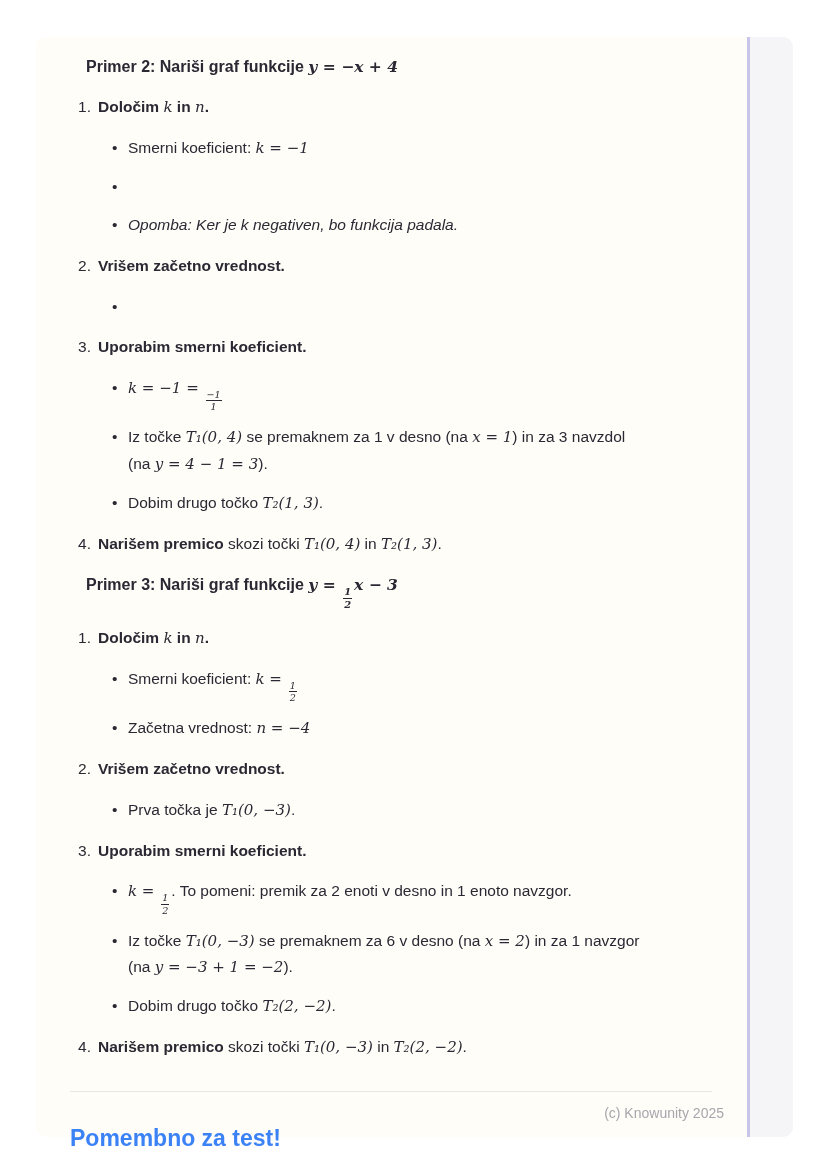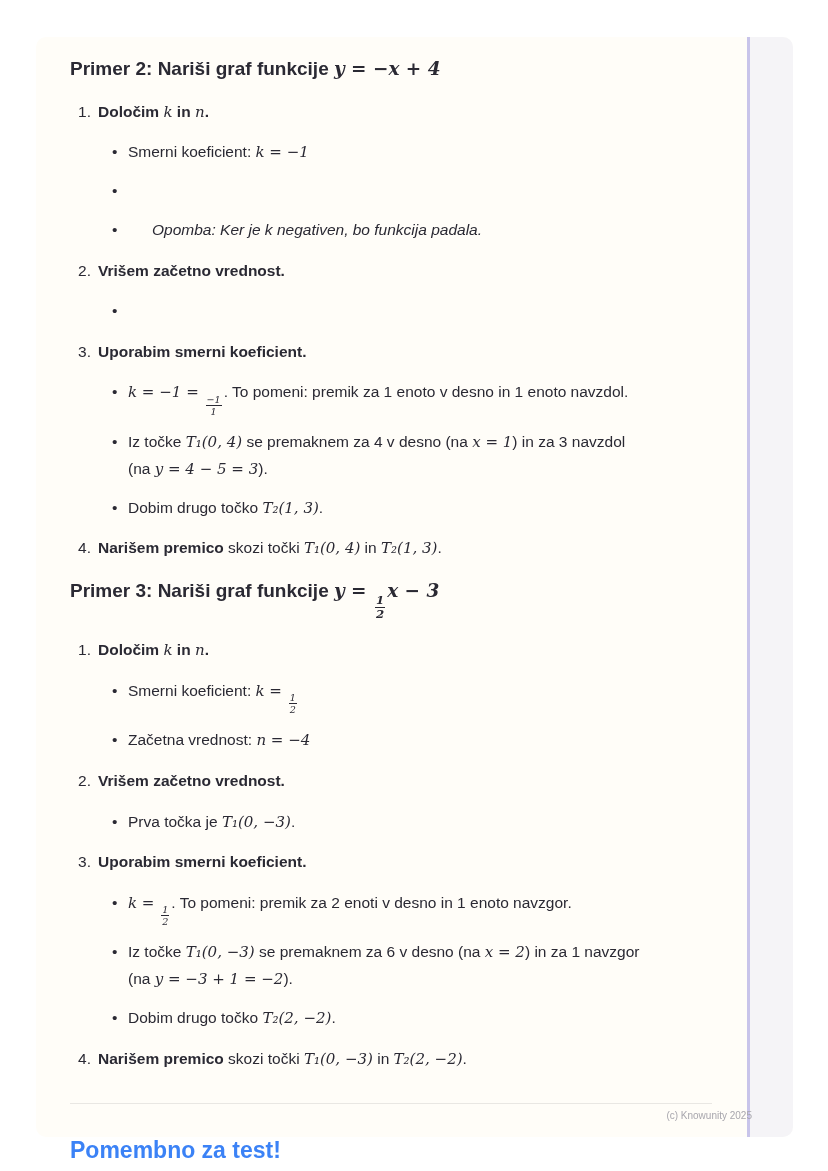--- a/index.html
+++ b/index.html
@@ -16,43 +16,43 @@
     position:absolute;top:0;right:0;bottom:0;width:46px;
     background:#f5f4f7;border-radius:0 10px 10px 0;
   }
   .edge-line{
     position:absolute;left:0;top:0;bottom:0;width:3px;background:#c8c4ea;
   }
   .content{
     position:absolute;left:34px;top:3px;width:642px;
     font-size:15.5px;line-height:1.72;
   }
-  .h-ex{font-size:19px;font-weight:700;margin:15px 0;line-height:1.5;}
+  .h-ex{font-size:16px;font-weight:700;margin:15px 16px;line-height:1.5;}
   .step{display:flex;margin:14px 0;}
   .step-num{width:21px;flex:none;text-align:right;margin-right:7px;}
   .blist{margin:12px 0;}
   .bitem{display:flex;margin:12px 0;}
   .bdot{width:16px;flex:none;margin-left:42px;}
   .btext{max-width:578px;}
   .run{}
   .bold{font-weight:700;}
-  .italic{font-style:italic;margin-left:24px;}
+  .italic{font-style:italic;}
   .math{font-family:"DejaVu Serif","Liberation Serif",serif;font-style:italic;font-size:0.97em;}
   .frac{
     display:inline-flex;flex-direction:column;align-items:center;
     font-family:"DejaVu Serif","Liberation Serif",serif;font-style:italic;
     font-size:0.62em;line-height:1.15;vertical-align:-0.55em;margin:0 2px;
   }
   .fnum{border-bottom:1px solid currentColor;padding:0 1px;}
   .fden{padding:0 1px;}
   .divider{border:none;border-top:1px solid #e9e7e3;margin:30px 0 24px;}
   .h-important{font-size:23px;font-weight:700;color:#a8a0f0;margin:30px 0 0;line-height:1.4;}
   .footer{
-    position:absolute;right:41px;bottom:16px;
-    font-size:10px;color:#a8a6ad;padding-left:41px;
+    position:absolute;right:69px;bottom:16px;
+    font-size:14px;color:#a8a6ad;padding-left:41px;
   }
 </style>
 </head>
 <body>
 
 <div class="page-card" style="background: rgb(255, 253, 248);">
   <div class="edge-strip" style="background: rgb(245, 244, 247);">
     <div class="edge-line" style="background: rgb(200, 196, 234);"></div>
   </div>
   <div class="content">
@@ -86,25 +86,25 @@
       <div class="step">
         <span class="step-num">3.</span>
         <span class="step-body"><span class="run bold">Uporabim smerni koeficient.</span></span>
       </div>
       <div class="blist">
         <div class="bitem">
           <span class="bdot">•</span>
           <span class="btext"><span class="run math">k = −1 = </span><span class="frac">
               <span class="fnum">−1</span>
               <span class="fden">1</span>
-            </span><span class="run">. To pomeni: premik za 1 enoto v desno in 1 enoto navzdol.</span></span>
+            </span></span>
         </div>
         <div class="bitem">
           <span class="bdot">•</span>
-          <span class="btext"><span class="run">Iz točke </span><span class="run math">T₁(0, 4)</span><span class="run"> se premaknem za 4 v desno (na </span><span class="run math">x = 1</span><span class="run">) in za 3 navzdol </span><br><span class="run">(na </span><span class="run math">y = 4 − 5 = 3</span><span class="run">).</span></span>
+          <span class="btext"><span class="run">Iz točke </span><span class="run math">T₁(0, 4)</span><span class="run"> se premaknem za 1 v desno (na </span><span class="run math">x = 1</span><span class="run">) in za 3 navzdol </span><br><span class="run">(na </span><span class="run math">y = 4 − 1 = 3</span><span class="run">).</span></span>
         </div>
         <div class="bitem">
           <span class="bdot">•</span>
           <span class="btext"><span class="run">Dobim drugo točko </span><span class="run math">T₂(1, 3)</span><span class="run">.</span></span>
         </div>
       </div>
       <div class="step">
         <span class="step-num">4.</span>
         <span class="step-body"><span class="run bold">Narišem premico</span><span class="run"> skozi točki </span><span class="run math">T₁(0, 4)</span><span class="run"> in </span><span class="run math">T₂(1, 3)</span><span class="run">.</span></span>
       </div>

